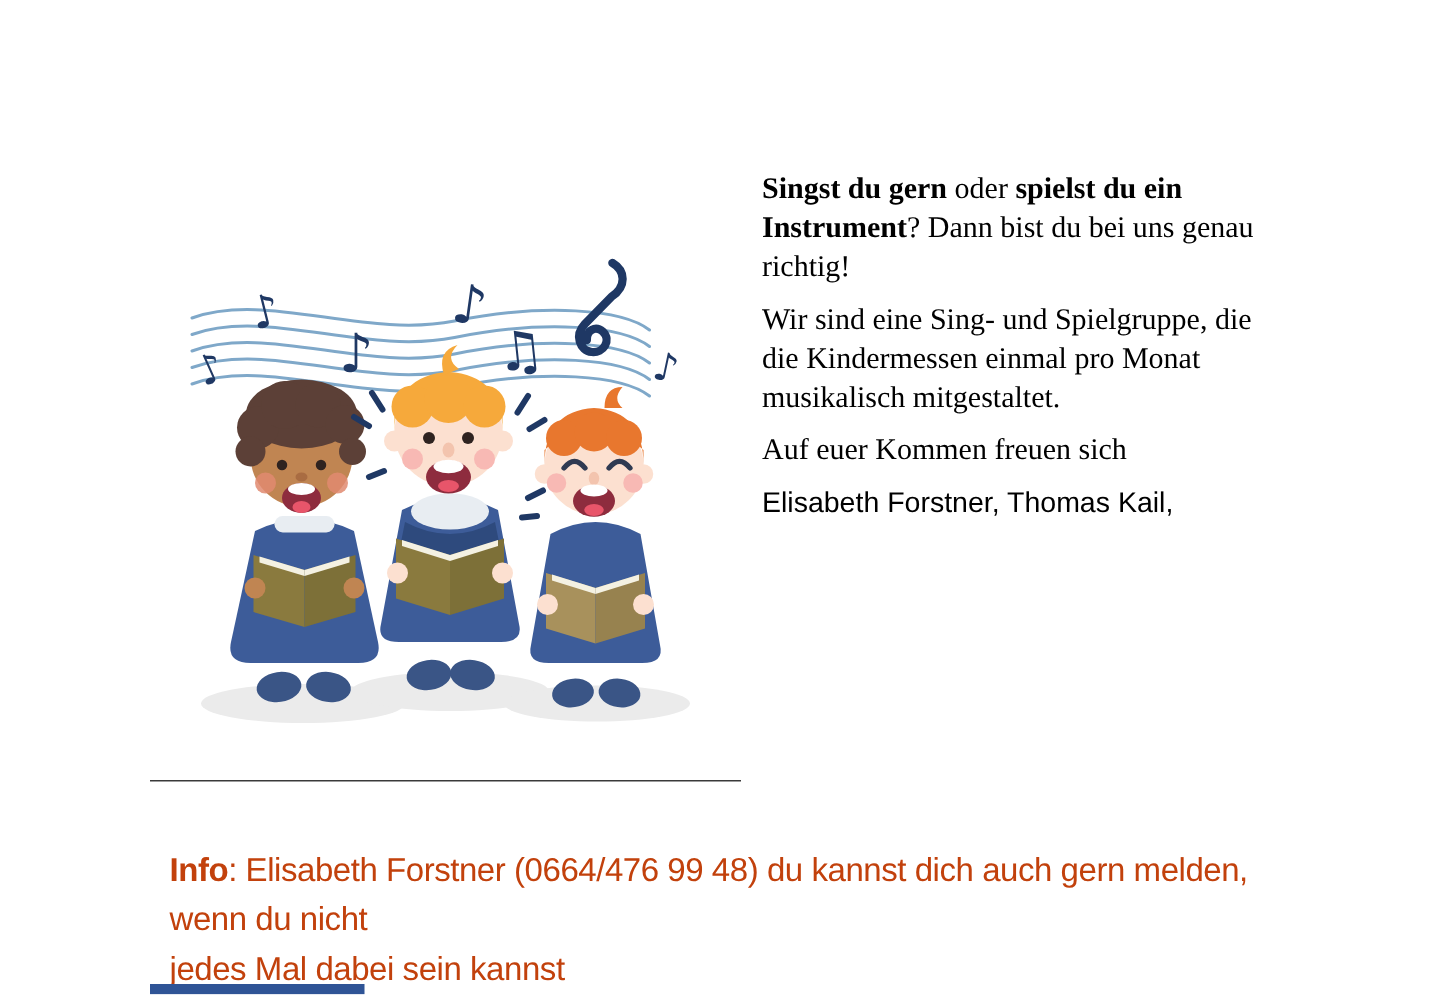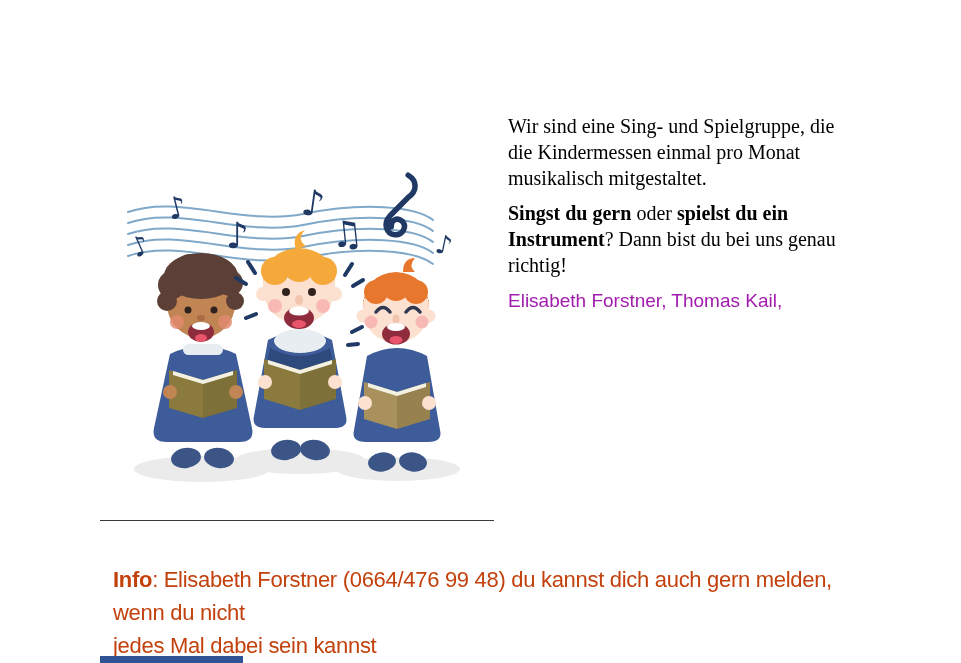--- a/index.html
+++ b/index.html
@@ -11,21 +11,21 @@
   .illustration{position:absolute;left:100px;top:170px;width:380px;height:330px;}
   .note-glyph{font-family:"DejaVu Sans", sans-serif;}
   
   .text-col{
     position:absolute;left:508px;top:113px;width:350px;
     font-size:20px;line-height:26px;
   }
   .text-col p{margin:0 0 9px 0;}
   .text-col p.names{
     font-family:"Liberation Sans", sans-serif;
-    font-size:19px;line-height:27px;margin-top:8px;color:#a21caf;
+    font-size:19px;line-height:27px;margin-top:8px;color:#000000;
   }
   
   .rule{
     position:absolute;left:100px;top:520px;width:394px;height:0;
     border-top:1.5px solid #3a3a3a;
   }
   
   .info{
     position:absolute;left:113px;top:541px;width:762px;
     font-family:"Liberation Sans", sans-serif;
@@ -188,24 +188,25 @@
         <path d="M0,-4 L33,-14 L33,23 L0,33 Z" fill="#97824F"></path>
         <path d="M0,-4 L-29,-13 L-29,-9 L0,0 Z" fill="#F4F1E2"></path>
         <path d="M0,-4 L29,-13 L29,-9 L0,0 Z" fill="#F4F1E2"></path>
         <circle cx="-32" cy="7" r="7" fill="#FCE0D0"></circle>
         <circle cx="32" cy="7" r="7" fill="#FCE0D0"></circle>
       </g>
     </g>
   </svg>
 
   <div class="text-col">
-    <p>Wir sind eine Sing- und Spielgruppe, die die Kindermessen einmal pro Monat musikalisch mitgestaltet.</p>
     <p>
       <b>Singst du gern</b><span> oder </span><b>spielst du ein Instrument</b><span>? Dann bist du bei uns genau richtig!</span>
     </p>
+    <p>Wir sind eine Sing- und Spielgruppe, die die Kindermessen einmal pro Monat musikalisch mitgestaltet.</p>
+    <p>Auf euer Kommen freuen sich</p>
     <p class="names">
       <span>Elisabeth Forstner, Thomas Kail,</span><br>
     </p>
   </div>
 
   <div class="rule"></div>
 
   <p class="info">
     <b>Info</b><span>: Elisabeth Forstner (0664/476 99 48) du kannst dich auch gern melden, wenn du nicht</span><br>
     <span>jedes Mal dabei sein kannst</span>

